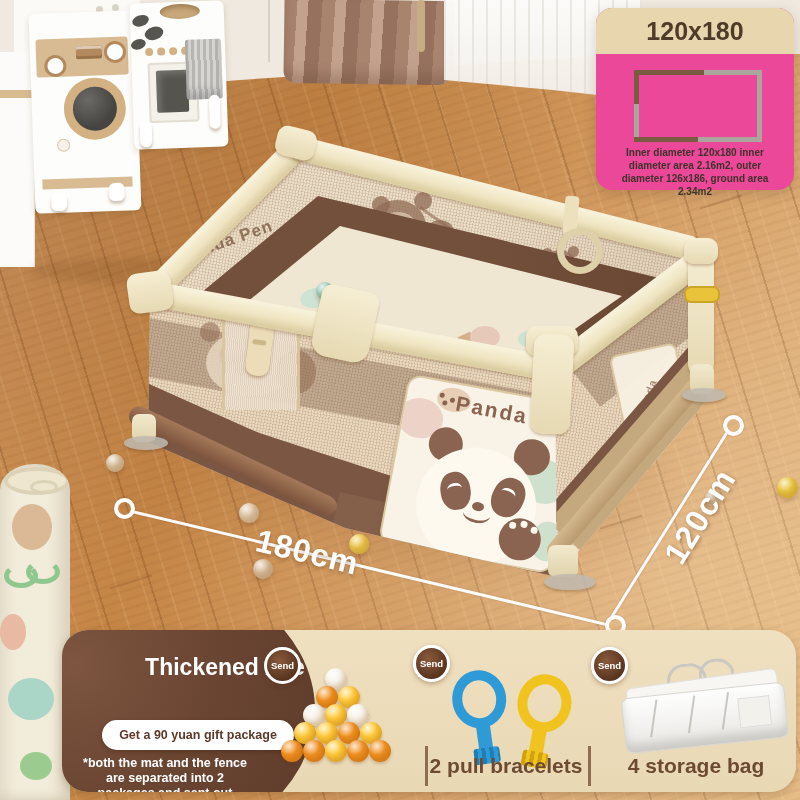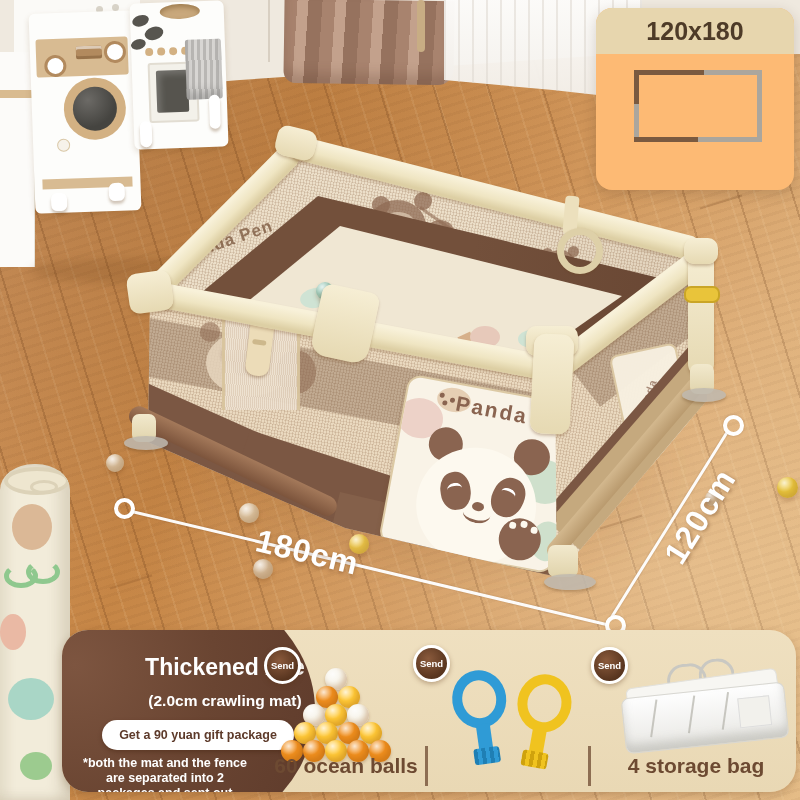--- a/index.html
+++ b/index.html
@@ -185,21 +185,21 @@
   .bag-body{position:absolute;left:4px;top:30px;width:162px;height:54px;border-radius:8px;
     background:linear-gradient(180deg,#fefefe,#e8e7e3);border:1px solid #d8d7d2;
     box-shadow:inset 0 -8px 10px rgba(150,148,140,.35);}
   .bag-flap{position:absolute;left:10px;top:18px;width:150px;height:20px;background:#f7f6f2;border-radius:6px;
     transform:rotate(-2deg);border:1px solid #e2e1dc;}
   .bag-handle{position:absolute;border:3px solid #c9c8c2;border-bottom:none;border-radius:17px 17px 0 0;}
   .bag-line{position:absolute;width:1.5px;height:38px;background:rgba(180,178,170,.7);transform:rotate(14deg);}
   .bag-label{position:absolute;left:120px;top:42px;width:30px;height:28px;background:#f2f1ec;border:1px solid #ddd;}
 
   
-  .size-card{left:596px;top:8px;width:198px;height:182px;background:#fdba74;border-radius:16px;
+  .size-card{left:596px;top:8px;width:198px;height:182px;background:#ec4899;border-radius:16px;
     box-shadow:0 4px 14px rgba(60,40,20,.18);}
   .size-head{position:absolute;left:0;top:0;width:100%;height:46px;background:#e7d6ae;border-radius:16px 16px 0 0;
     color:#4e3b28;font-weight:bold;font-size:25px;text-align:center;line-height:46px;}
   .size-rect{position:absolute;left:38px;top:62px;width:118px;height:62px;border:5px solid #aba69d;}
   .size-rect .seg{position:absolute;background:#7a5a40;}
   .size-desc{position:absolute;left:12px;top:138px;width:174px;text-align:center;color:#3e332a;
     font-weight:bold;font-size:10px;line-height:1.3;}
 </style>
 </head>
 <body>
@@ -398,21 +398,20 @@
     <div class="abs blob" style="left:8px;top:214px;width:46px;height:42px;background:#a9d6c6;"></div>
     <div class="abs blob" style="left:20px;top:288px;width:32px;height:28px;background:#9ccb8f;"></div>
     <div class="roll-top">
       <div class="roll-top-inner"></div>
     </div>
   </div>
 
   <div class="abs gift-panel">
     <div class="promo-blob"></div>
     <div class="promo-title">Thickened xpe</div>
-    <div class="promo-sub">(2.0cm crawling mat)</div>
     <div class="promo-btn">Get a 90 yuan gift package</div>
     <div class="promo-note">*both the mat and the fence are separated into 2 packages and sent out</div>
 
     <div class="send-badge" style="left:202px;top:17px;">Send</div>
     <div class="pyramid">
         <span class="pball" style="left: 55px; top: 8px; background-color: rgb(247, 244, 234);"></span>
         <span class="pball" style="left: 46px; top: 26px; background-color: rgb(240, 143, 30);"></span>
         <span class="pball" style="left: 68px; top: 26px; background-color: rgb(255, 201, 55);"></span>
         <span class="pball" style="left: 33px; top: 44px; background-color: rgb(247, 244, 234);"></span>
         <span class="pball" style="left: 55px; top: 44px; background-color: rgb(255, 201, 55);"></span>
@@ -420,35 +419,35 @@
         <span class="pball" style="left: 24px; top: 62px; background-color: rgb(255, 201, 55);"></span>
         <span class="pball" style="left: 46px; top: 62px; background-color: rgb(255, 201, 55);"></span>
         <span class="pball" style="left: 68px; top: 62px; background-color: rgb(240, 143, 30);"></span>
         <span class="pball" style="left: 90px; top: 62px; background-color: rgb(255, 201, 55);"></span>
         <span class="pball" style="left: 11px; top: 80px; background-color: rgb(240, 143, 30);"></span>
         <span class="pball" style="left: 33px; top: 80px; background-color: rgb(240, 143, 30);"></span>
         <span class="pball" style="left: 55px; top: 80px; background-color: rgb(255, 201, 55);"></span>
         <span class="pball" style="left: 77px; top: 80px; background-color: rgb(240, 143, 30);"></span>
         <span class="pball" style="left: 99px; top: 80px; background-color: rgb(240, 143, 30);"></span>
       </div>
-    <div class="gift-label" style="left:184px;">60 ocean balls</div>
 
     <div class="divider" style="left:363px;"></div>
 
     <div class="send-badge" style="left:351px;top:15px;">Send</div>
     <div class="ringtoy" style="left:393px;top:40px;transform:rotate(-8deg);">
       <div class="rt-ring" style="border-color:#2f9bd6;"></div>
       <div class="rt-neck" style="background:#2f9bd6;"></div>
       <div class="rt-tip" style="background:repeating-linear-gradient(90deg,#1f7fb4 0 4px,#2f9bd6 4px 8px);"></div>
     </div>
     <div class="ringtoy" style="left:452px;top:44px;transform:rotate(10deg);">
       <div class="rt-ring" style="border-color:#f0c31f;"></div>
       <div class="rt-neck" style="background:#f0c31f;"></div>
       <div class="rt-tip" style="background:repeating-linear-gradient(90deg,#cfa20d 0 4px,#f0c31f 4px 8px);"></div>
     </div>
+    <div class="gift-label" style="left:344px;">2 pull bracelets</div>
 
     <div class="divider" style="left:526px;"></div>
 
     <div class="send-badge" style="left:529px;top:17px;">Send</div>
     <div class="bag">
       <div class="bag-handle" style="left:52px;top:2px;width:34px;height:24px;"></div>
       <div class="bag-handle" style="left:84px;top:0px;width:30px;height:26px;"></div>
       <div class="bag-flap"></div>
       <div class="bag-body"></div>
       <div class="bag-line" style="left:34px;top:34px;"></div>
@@ -459,15 +458,16 @@
     <div class="gift-label" style="left:534px;">4 storage bag</div>
   </div>
 
   <div class="abs size-card">
     <div class="size-head">120x180</div>
     <div class="size-rect">
       <div class="seg" style="left:-5px;top:-5px;width:70px;height:5px;"></div>
       <div class="seg" style="left:-5px;bottom:-5px;width:64px;height:5px;"></div>
       <div class="seg" style="left:-5px;top:-5px;width:5px;height:34px;"></div>
     </div>
+    <div class="size-desc">Inner diameter 120x180 inner diameter area 2.16m2, outer diameter 126x186, ground area 2.34m2</div>
   </div>
 
 </div>
 
 </body></html>

